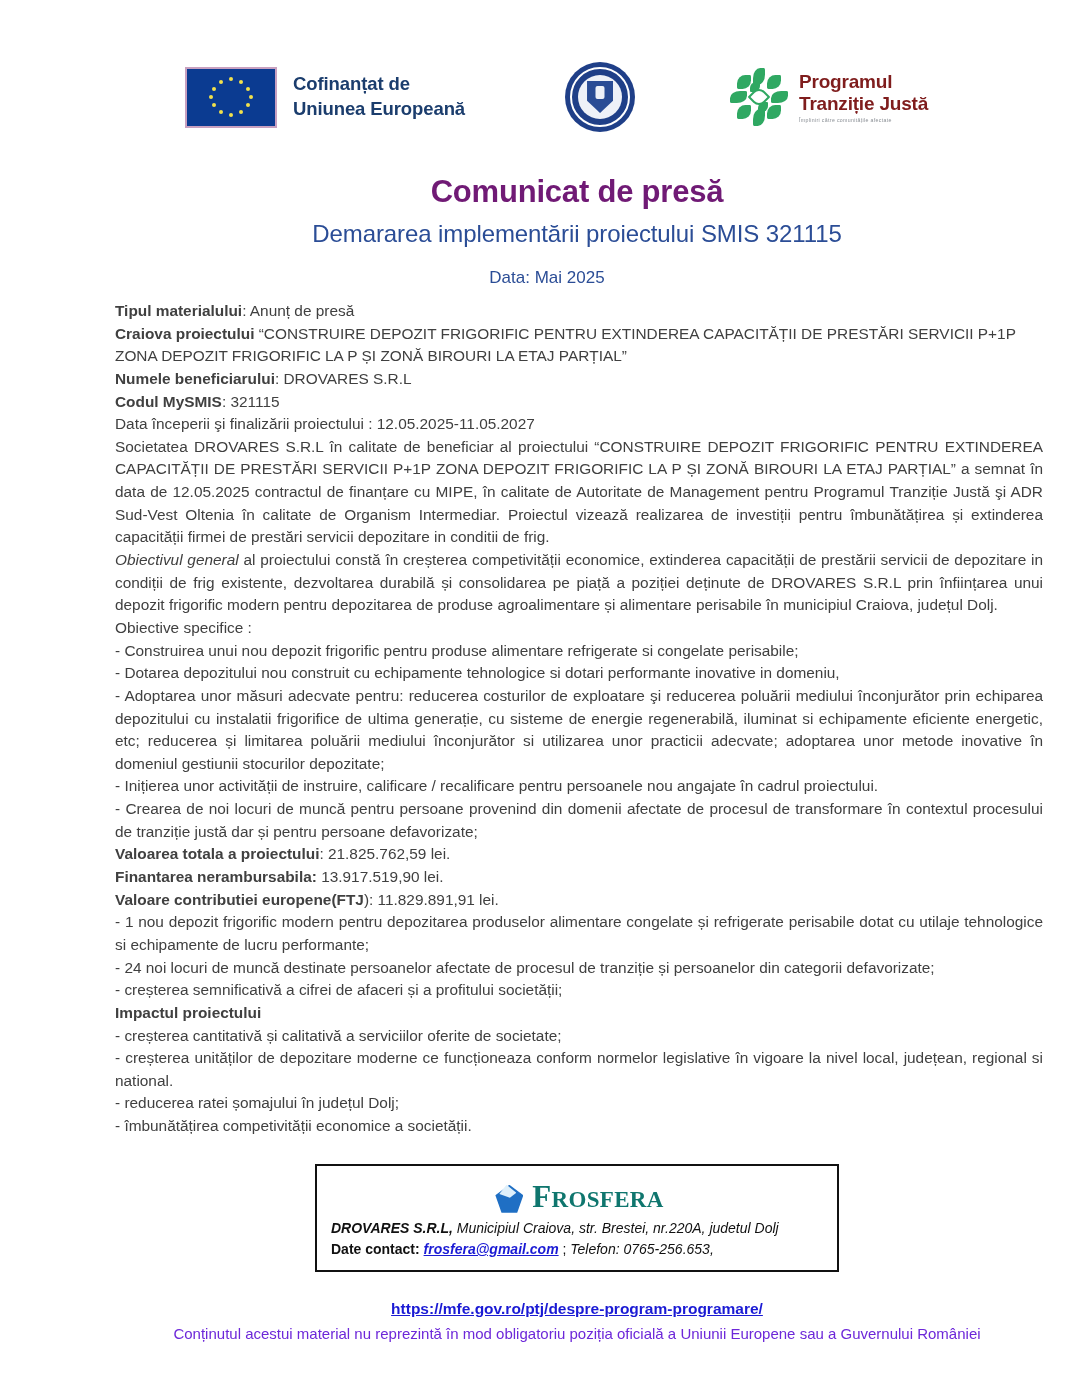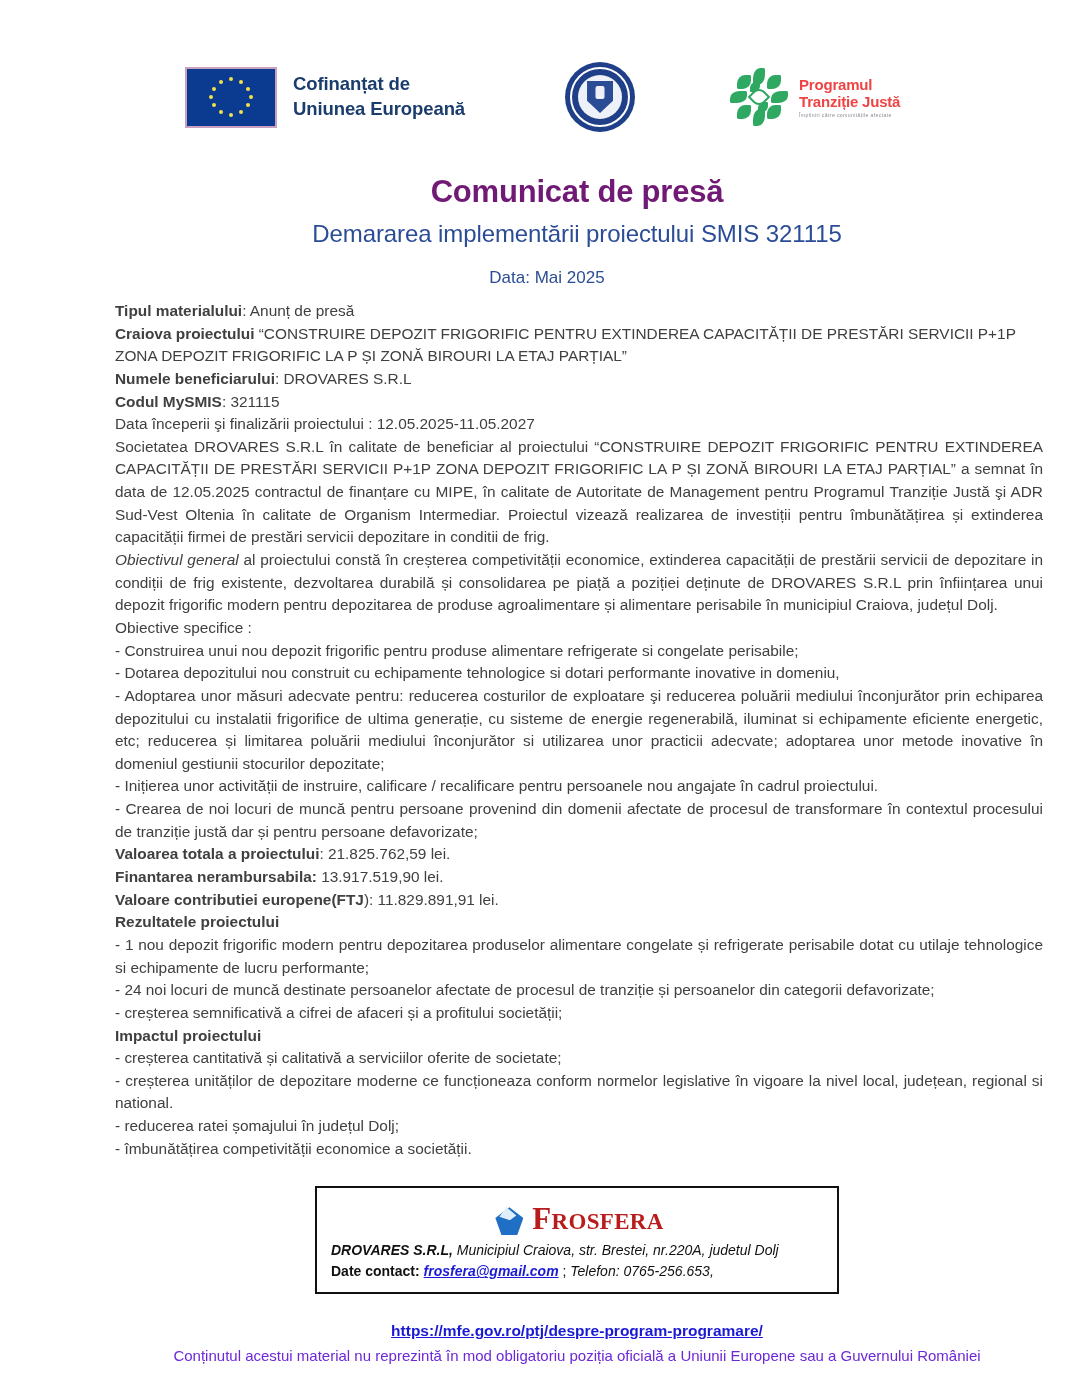--- a/index.html
+++ b/index.html
@@ -142,24 +142,24 @@
     width: 12px; height: 12px;
     background: #fff;
     border: 2px solid #2fa862;
     border-radius: 50% 6% 50% 6%;
     transform: translate(-50%,-50%) rotate(45deg);
   }
   .ptj-words {
     margin-left: 11px;
   }
   .ptj-title {
-    font-size: 15px;
+    font-size: 19px;
     font-weight: bold;
     line-height: 1.15;
-    color: #ef4444;
+    color: #7f1d1d;
     letter-spacing: -0.2px;
   }
   .ptj-tag {
     margin-top: 3px;
     font-size: 5.2px;
     color: #8a8f95;
     letter-spacing: 0.35px;
     line-height: 1;
   }
 
@@ -239,21 +239,21 @@
     position: absolute;
     left: 7px; top: 5px;
     width: 17px; height: 13px;
     background: #dff0fb;
     clip-path: polygon(42% 0, 100% 62%, 62% 100%, 0 72%);
   }
   .frosfera-word {
     font-family: "Liberation Serif", serif;
     font-size: 31px;
     font-weight: bold;
-    color: #b91c1c;
+    color: #0f766e;
     letter-spacing: 0.3px;
     text-align: right;
   }
   .frosfera-word span.small {
     font-size: 23px;
   }
   .contact-line {
     font-size: 14px;
     line-height: 1.5;
     color: #111;
@@ -398,21 +398,20 @@
     <p>
       <span class="lbl">Valoarea totala a proiectului</span><span>: 21.825.762,59 lei.</span>
     </p>
     <p>
       <span class="lbl">Finantarea nerambursabila:</span><span> 13.917.519,90 lei.</span>
     </p>
     <p>
       <span class="lbl">Valoare contributiei europene(FTJ</span><span>): 11.829.891,91 lei.</span>
     </p>
 
-    <p class="lbl">Rezultatele proiectului</p>
     <p class="just">- 1 nou depozit frigorific modern pentru depozitarea produselor alimentare congelate și refrigerate perisabile dotat cu utilaje tehnologice si echipamente de lucru performante;</p>
     <p class="just">- 24 noi locuri de muncă destinate persoanelor afectate de procesul de tranziție și persoanelor din categorii defavorizate;</p>
     <p class="just">- creșterea  semnificativă a cifrei de afaceri și a profitului societății;</p>
 
     <p class="lbl">Impactul proiectului</p>
     <p class="just">- creșterea cantitativă și calitativă a serviciilor oferite de societate;</p>
     <p class="just">- creșterea unităților de depozitare moderne ce funcționeaza conform normelor legislative în vigoare  la nivel local, județean, regional si national.</p>
     <p class="just">- reducerea ratei șomajului în județul Dolj;</p>
     <p class="just">- îmbunătățirea competivității economice a societății.</p>
 

